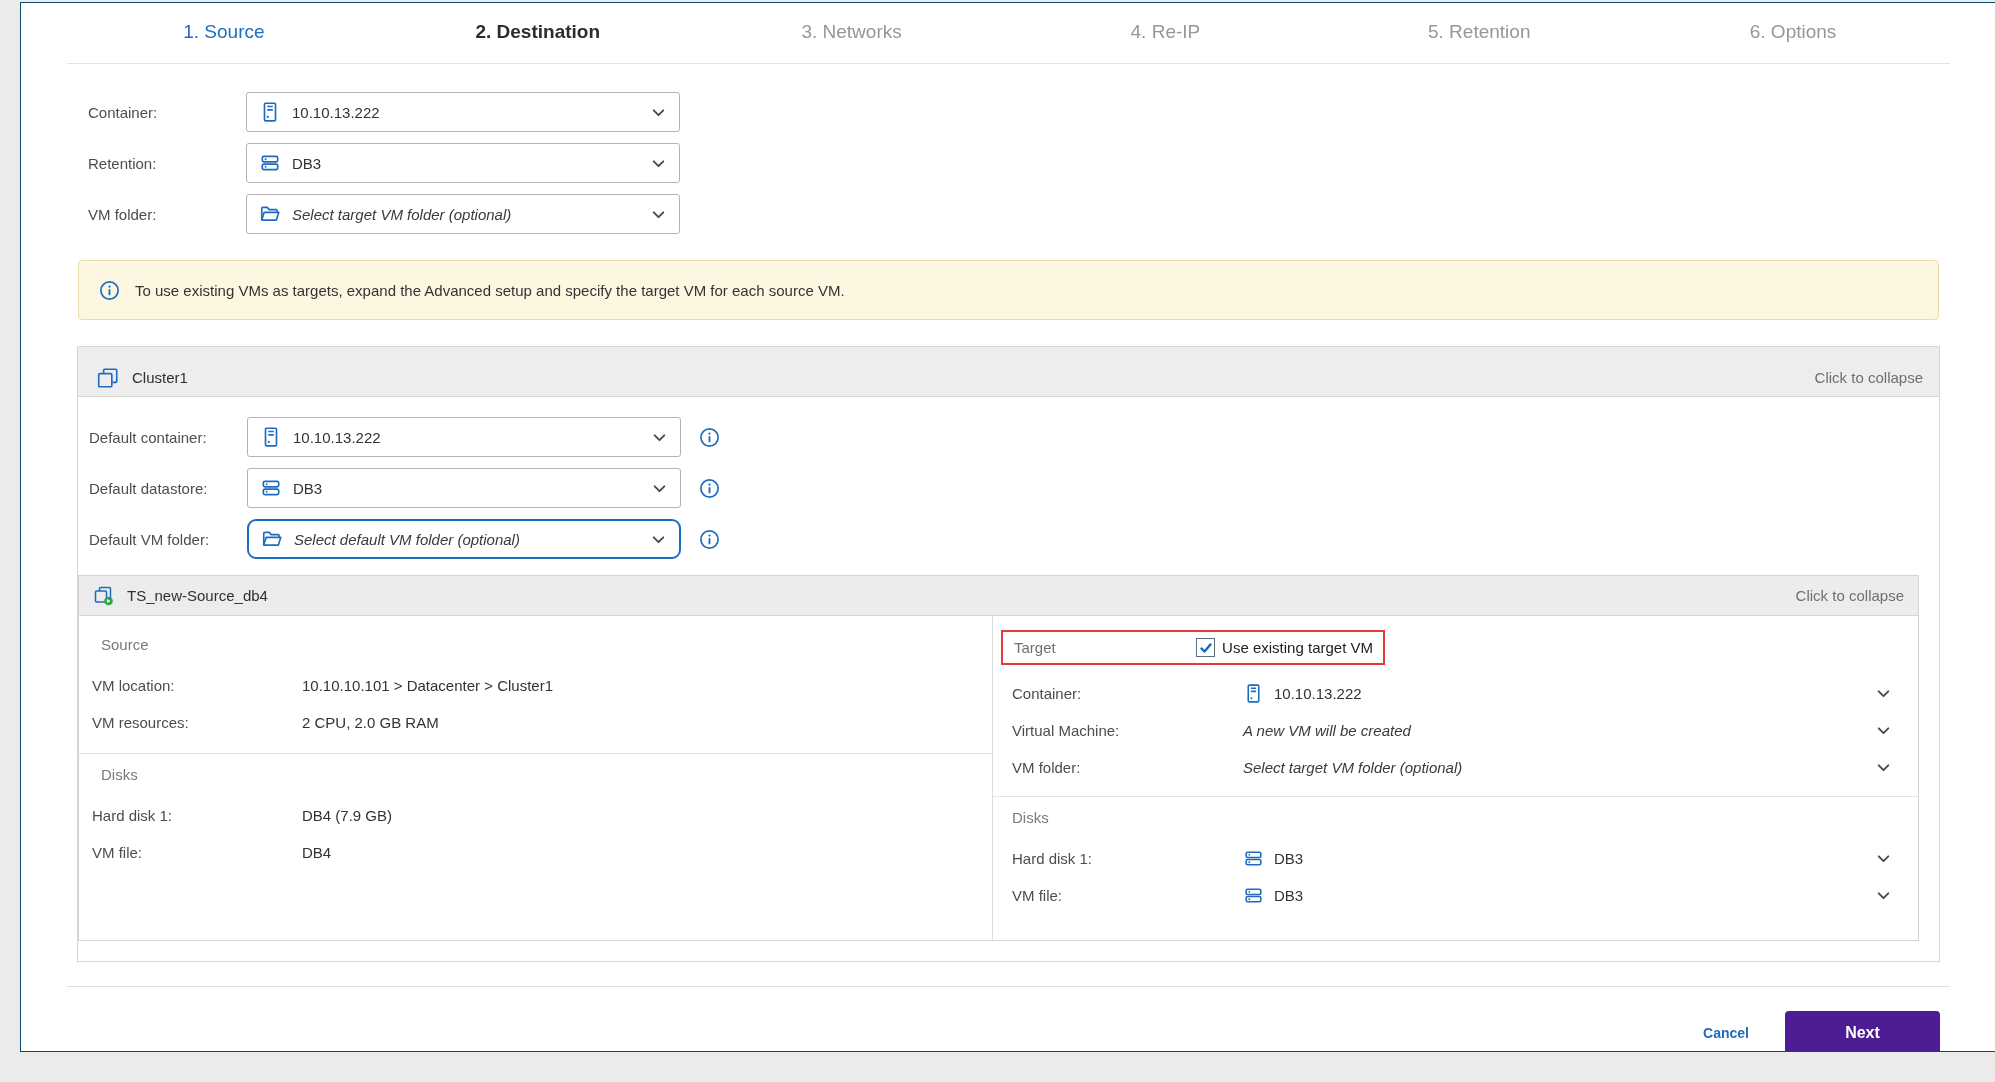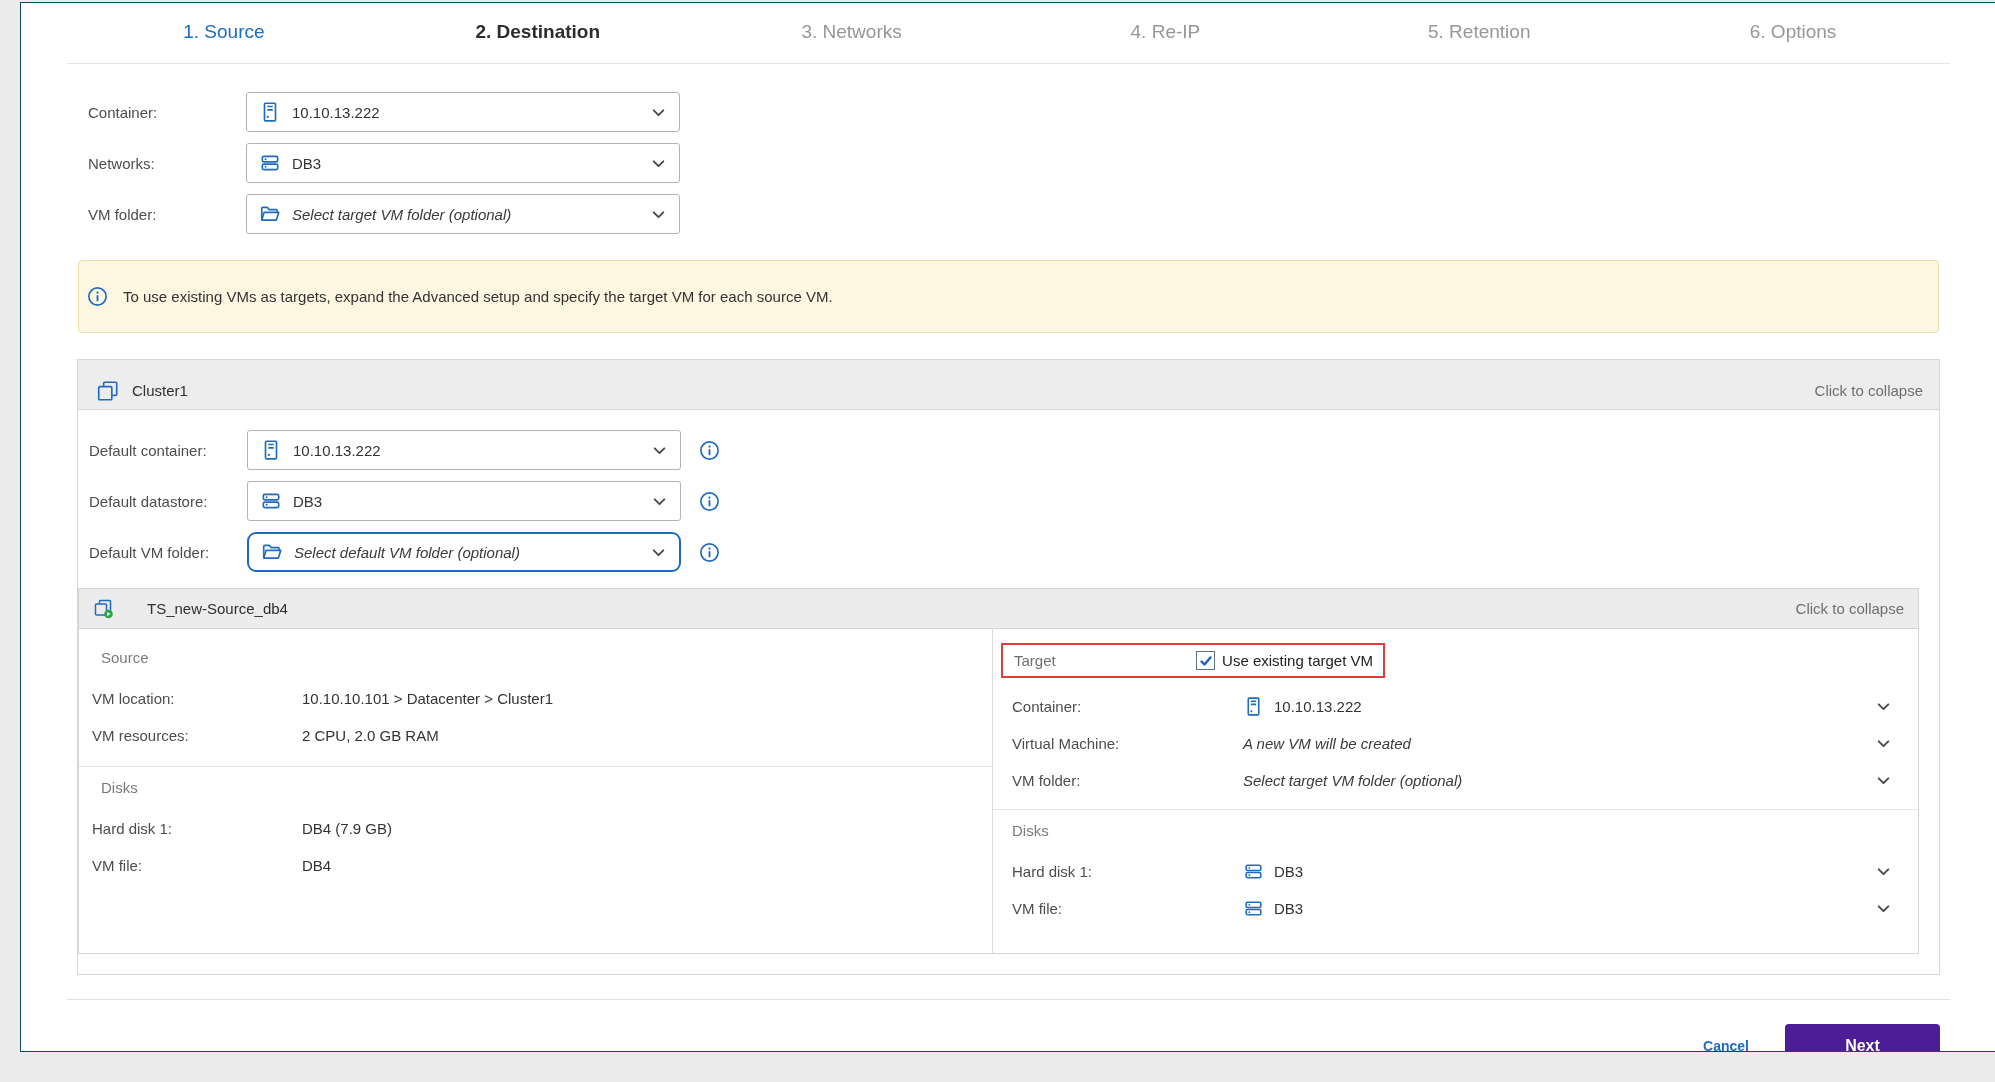--- a/index.html
+++ b/index.html
@@ -48,47 +48,47 @@
   .dd-value { flex: 1; color: #333; white-space: nowrap; overflow: hidden; }
   .dd-value.placeholder { font-style: italic; color: #3a3a3a; }
   .dd-chevron { display: inline-flex; flex: none; }
   .dd-chevron svg { width: 17px; height: 17px; }
   .info-ic { display: inline-flex; margin-left: 18px; cursor: pointer; }
   .info-ic svg { width: 21px; height: 21px; }
 
   
   .banner {
     margin: 26px 57px 4px;
-    height: 73px;
+    height: 60px;
     background: #fdf7e2;
     border: 1px solid #e8ddab;
     border-radius: 4px;
     display: flex; align-items: center;
-    padding: 0 8px;
+    padding: 0 20px;
   }
   .banner .info-ic { margin: 0; cursor: default; }
   .banner-text { margin-left: 15px; color: #333; }
 
   
   .cluster-panel { margin: 26px 56px 0; border: 1px solid #d6d6d6; }
   .panel-header {
     display: flex; align-items: center;
     background: #ededed; height: 50px;
     padding: 12px 16px 0 18px;
     border-bottom: 1px solid #d6d6d6;
     cursor: pointer;
   }
   .panel-header svg { width: 24px; height: 24px; }
   .panel-title { margin-left: 12px; color: #2f2f2f; }
   .collapse-hint { margin-left: auto; color: #6f6f6f; }
   .cluster-body { padding: 20px 20px 20px 0; background: #fff; }
   .cluster-body .form-row { margin-left: 11px; }
 
   .vm-panel { margin: 16px 0 0 0; border: 1px solid #d4d4d4; }
-  .vm-panel .panel-header { height: 40px; background: #ececec; padding: 0 14px 0 14px; gap: 20px; }
+  .vm-panel .panel-header { height: 40px; background: #ececec; padding: 0 14px 0 14px; }
   .vm-panel .panel-header svg { width: 22px; height: 22px; }
   .vm-body { display: flex; align-items: stretch; }
   .vm-col-left { width: 914px; border-right: 1px solid #dcdcdc; padding: 12px 0 26px; }
   .vm-col-right { flex: 1; padding: 12px 0 26px; }
 
   .section-title { color: #7a7a7a; padding-left: 22px; margin: 8px 0 14px; }
   .kv-row { display: flex; align-items: center; height: 37px; padding-left: 13px; }
   .kv-label { width: 210px; color: #4d4d4d; }
   .kv-value { color: #333; }
   .col-rule { border: none; border-top: 1px solid #e3e3e3; margin: 12px 0; }
@@ -163,21 +163,21 @@
         </span>
         <span class="dd-value">10.10.13.222</span>
         <span class="dd-chevron">
           <svg viewBox="0 0 16 16" fill="none" stroke="#4a4a4a" stroke-width="1.8" stroke-linecap="round" stroke-linejoin="round">
               <path d="M3.5 6l4.5 4.5L12.5 6"></path>
             </svg>
         </span>
       </div>
     </div>
     <div class="form-row">
-      <div class="form-label">Networks:</div>
+      <div class="form-label">Retention:</div>
       <div class="dropdown">
         <span class="dd-icon">
           <svg viewBox="0 0 20 20" fill="none" stroke="#1e6cbf" stroke-width="1.5">
               <rect x="3" y="4" width="14" height="5" rx="1.5"></rect>
               <rect x="3" y="11" width="14" height="5" rx="1.5"></rect>
               <circle cx="6" cy="6.5" r="0.9" fill="#1e6cbf" stroke="none"></circle>
               <circle cx="6" cy="13.5" r="0.9" fill="#1e6cbf" stroke="none"></circle>
             </svg>
         </span>
         <span class="dd-value">DB3</span>

